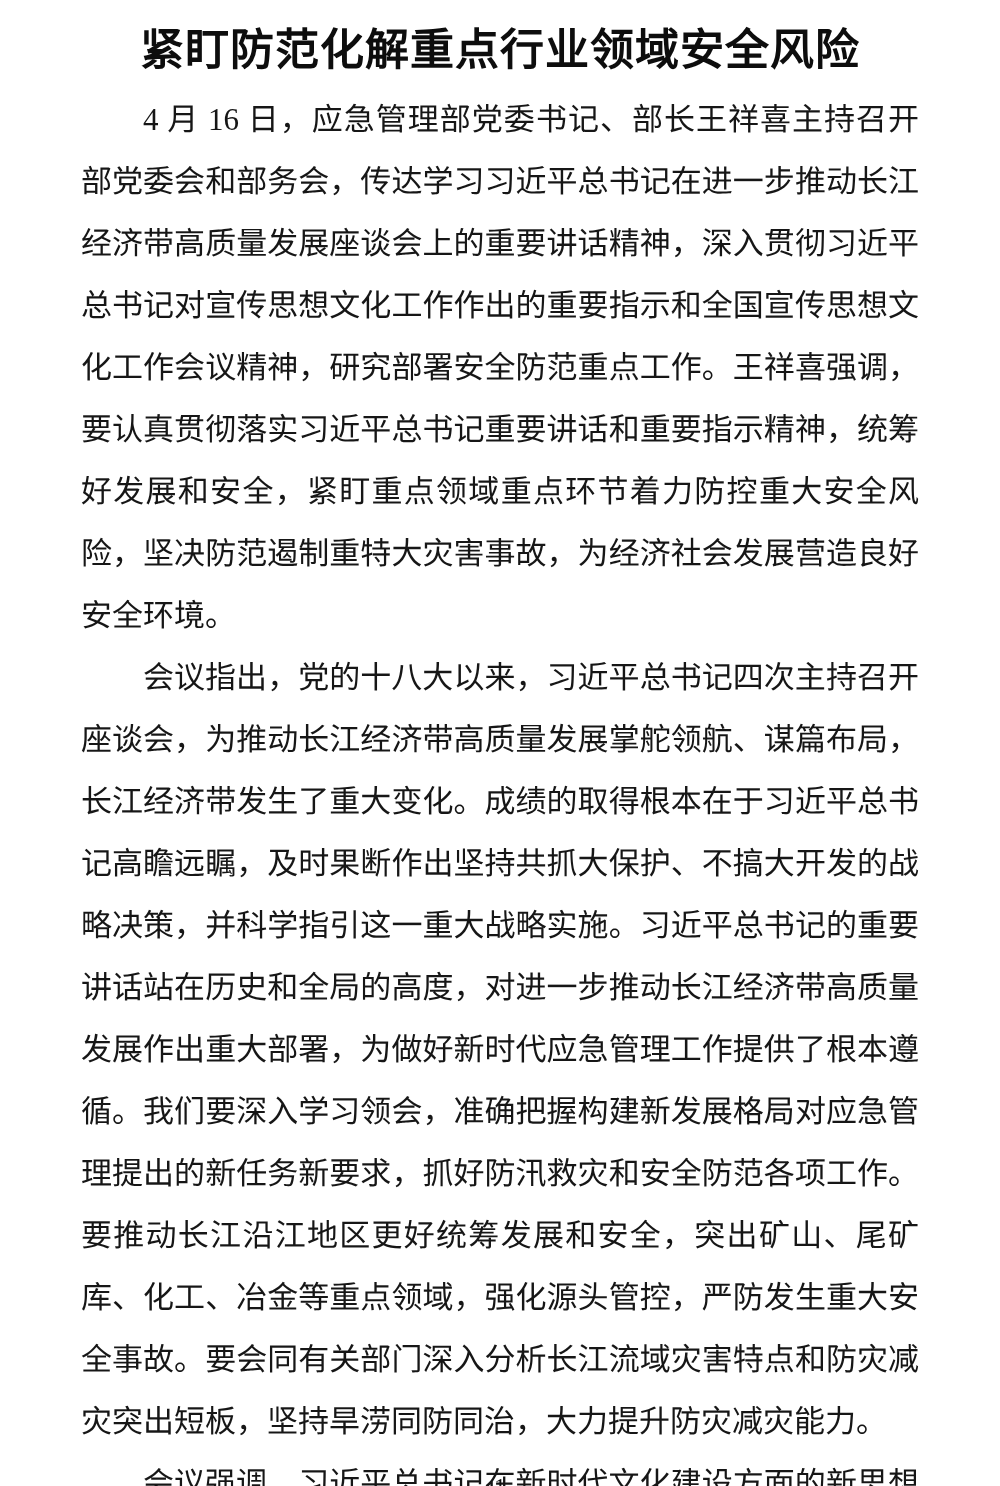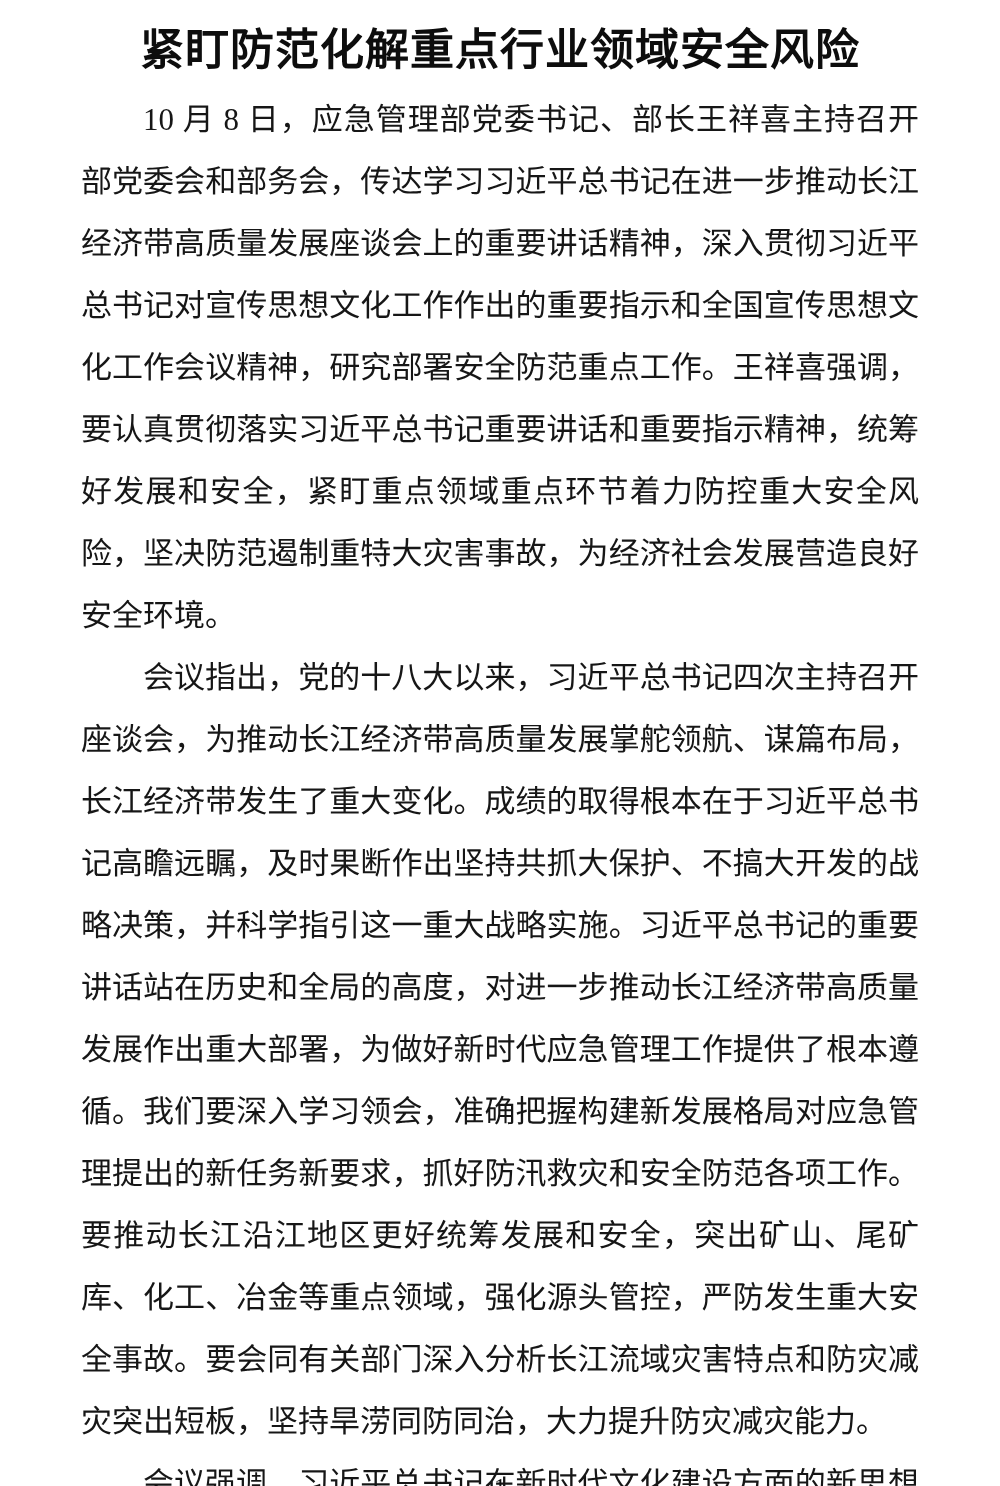--- a/index.html
+++ b/index.html
@@ -57,20 +57,20 @@
 </head>
 <body>
 
 <div class="page">
 
   <h1 class="doc-title">
     <span class="title-line">紧盯防范化解重点行业领域安全风险</span>
   </h1>
 
   <div class="doc-body">
-    <p>10 月 8 日，应急管理部党委书记、部长王祥喜主持召开部党委会和部务会，传达学习习近平总书记在进一步推动长江经济带高质量发展座谈会上的重要讲话精神，深入贯彻习近平总书记对宣传思想文化工作作出的重要指示和全国宣传思想文化工作会议精神，研究部署安全防范重点工作。王祥喜强调，要认真贯彻落实习近平总书记重要讲话和重要指示精神，统筹好发展和安全，紧盯重点领域重点环节着力防控重大安全风险，坚决防范遏制重特大灾害事故，为经济社会发展营造良好安全环境。</p>
+    <p>4 月 16 日，应急管理部党委书记、部长王祥喜主持召开部党委会和部务会，传达学习习近平总书记在进一步推动长江经济带高质量发展座谈会上的重要讲话精神，深入贯彻习近平总书记对宣传思想文化工作作出的重要指示和全国宣传思想文化工作会议精神，研究部署安全防范重点工作。王祥喜强调，要认真贯彻落实习近平总书记重要讲话和重要指示精神，统筹好发展和安全，紧盯重点领域重点环节着力防控重大安全风险，坚决防范遏制重特大灾害事故，为经济社会发展营造良好安全环境。</p>
     <p>会议指出，党的十八大以来，习近平总书记四次主持召开座谈会，为推动长江经济带高质量发展掌舵领航、谋篇布局，长江经济带发生了重大变化。成绩的取得根本在于习近平总书记高瞻远瞩，及时果断作出坚持共抓大保护、不搞大开发的战略决策，并科学指引这一重大战略实施。习近平总书记的重要讲话站在历史和全局的高度，对进一步推动长江经济带高质量发展作出重大部署，为做好新时代应急管理工作提供了根本遵循。我们要深入学习领会，准确把握构建新发展格局对应急管理提出的新任务新要求，抓好防汛救灾和安全防范各项工作。要推动长江沿江地区更好统筹发展和安全，突出矿山、尾矿库、化工、冶金等重点领域，强化源头管控，严防发生重大安全事故。要会同有关部门深入分析长江流域灾害特点和防灾减灾突出短板，坚持旱涝同防同治，大力提升防灾减灾能力。</p>
     <p>会议强调，习近平总书记在新时代文化建设方面的新思想新观点新论断，丰富和发展了马克思主义文化理论，形成了习近平文化思想，标志着我们党对中国特色社会主义文化建设规律的认识达到了新高度，表明我们</p>
   </div>
 
   <div class="page-number">1</div>
 
 </div>
 
 </body></html>

